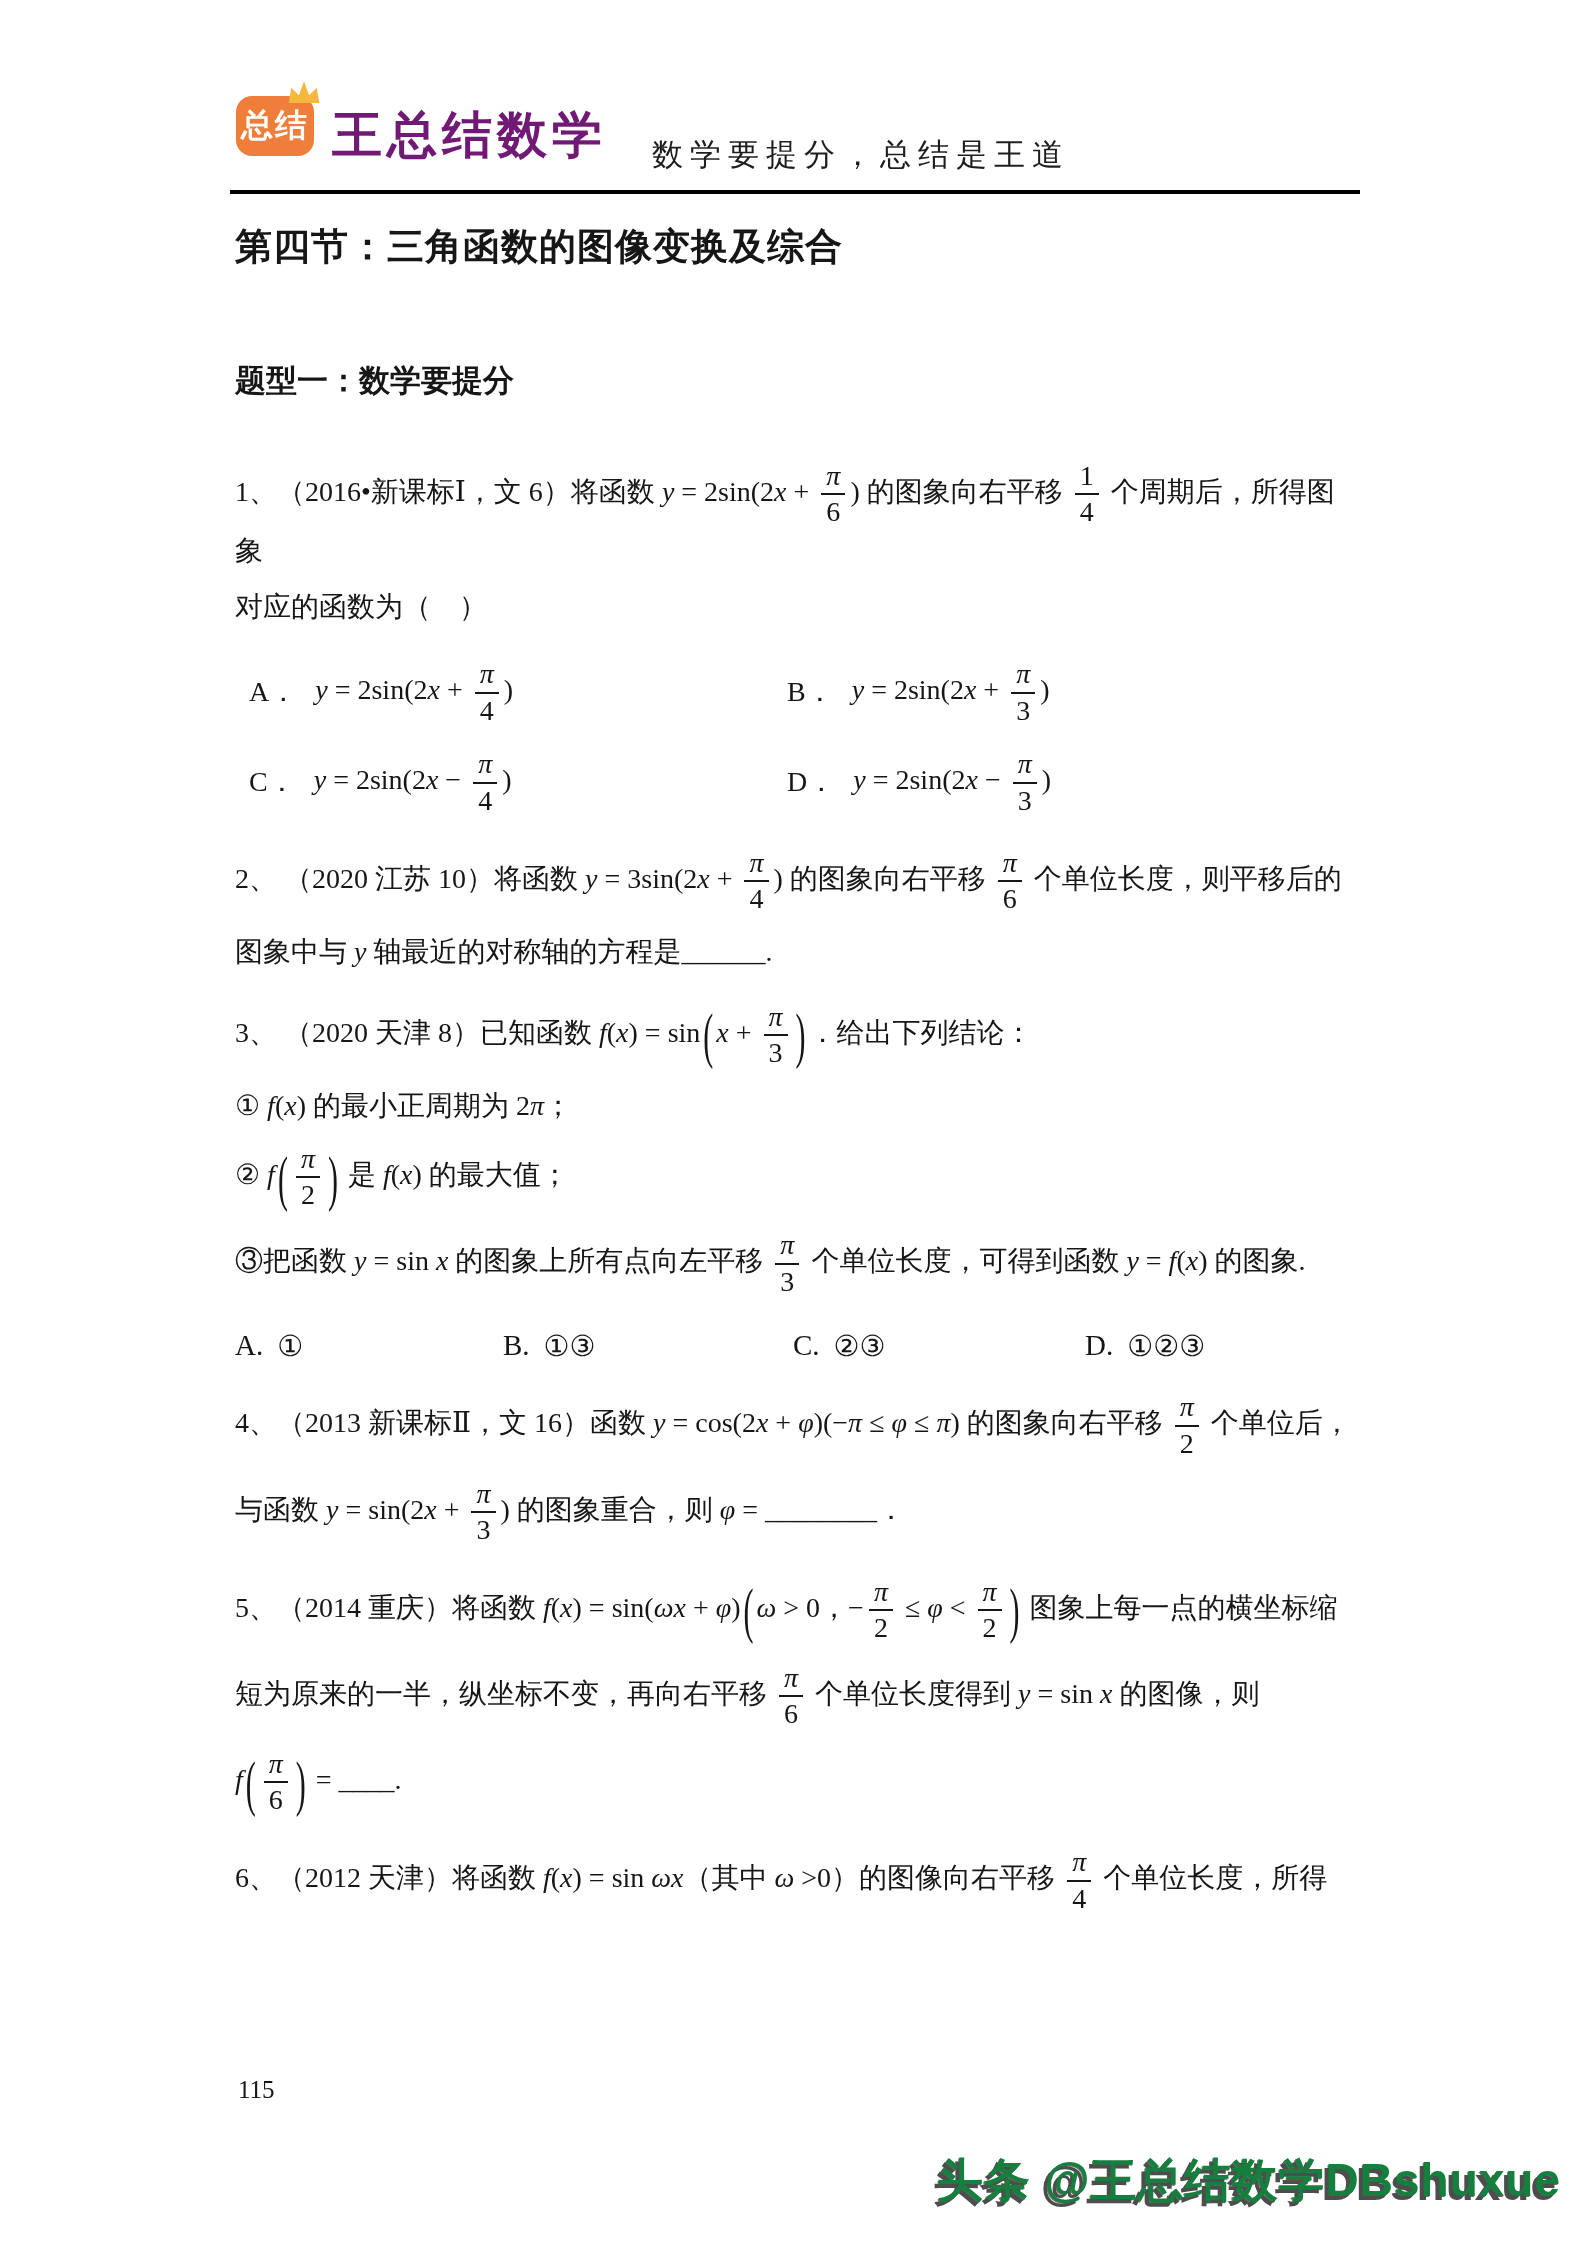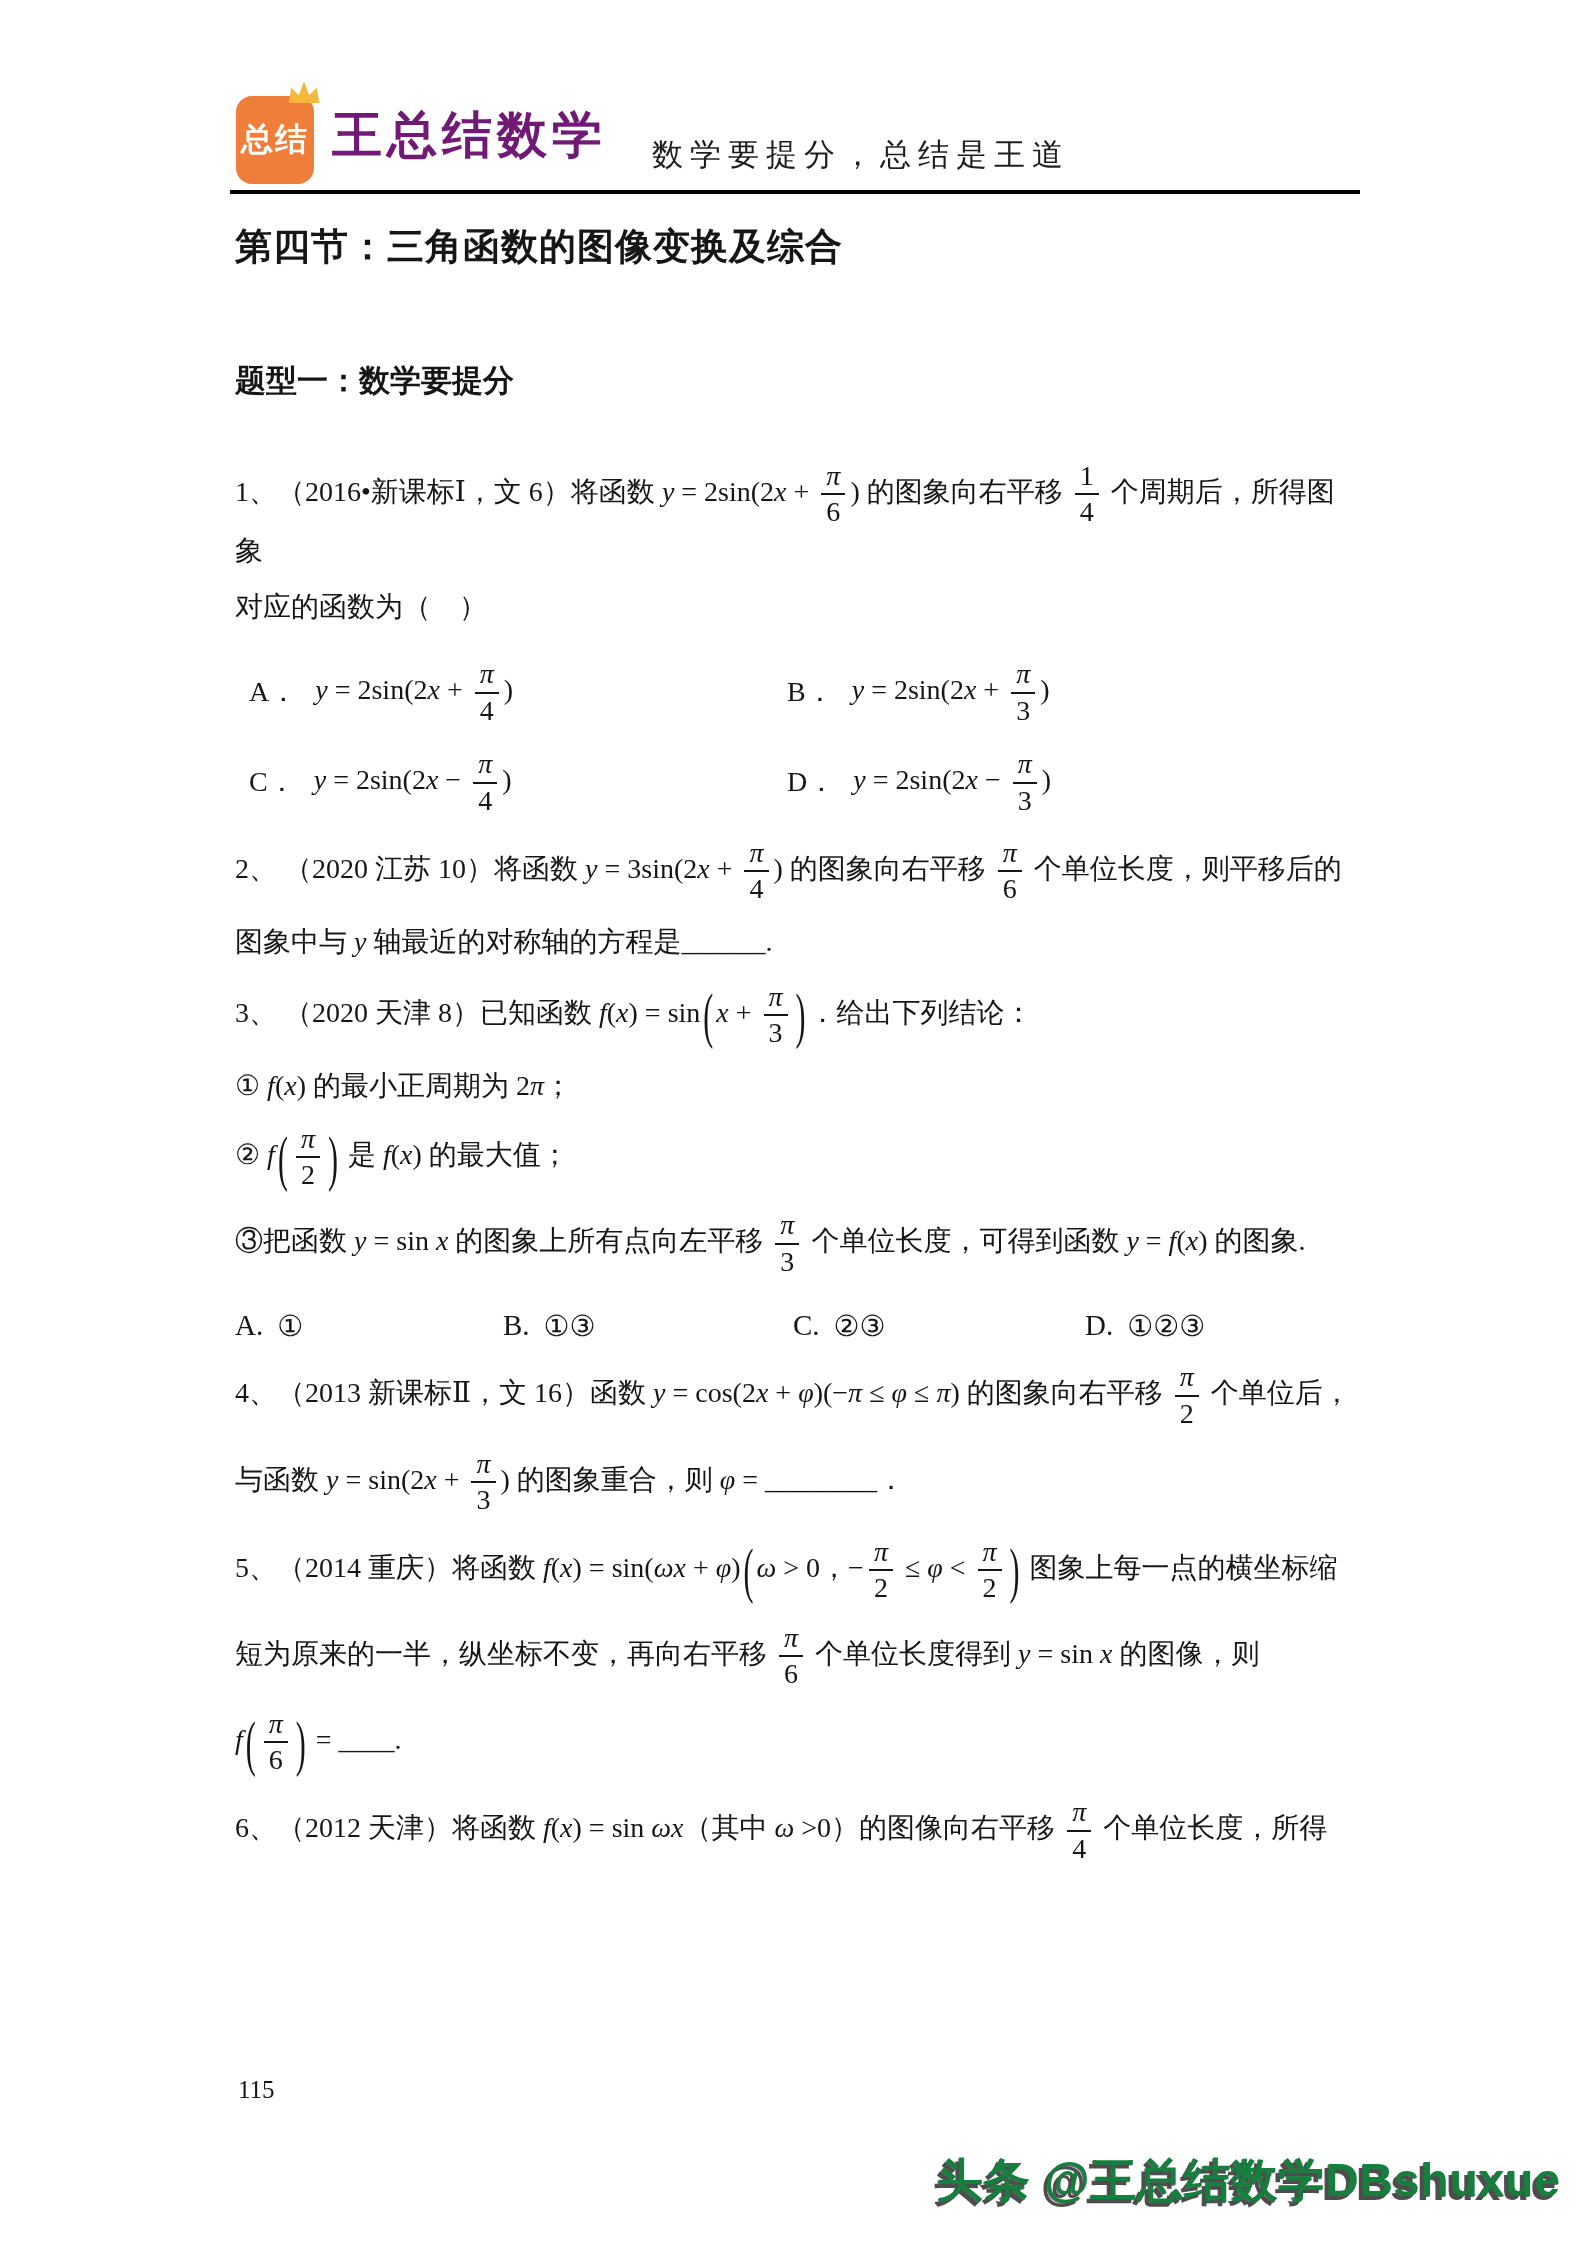--- a/index.html
+++ b/index.html
@@ -1,38 +1,38 @@
 <!DOCTYPE html>
 <html><head>
 <meta charset="utf-8">
 <style>
   html,body{margin:0;padding:0;background:#fff;}
   .page{position:relative;width:1587px;height:2245px;background:#ffffff;overflow:hidden;
         font-family:"Liberation Serif","DejaVu Serif",serif;color:#161616;}
 
   
-  .logo-badge{position:absolute;left:236px;top:96px;width:78px;height:88px;background:#EE7E3A;
+  .logo-badge{position:absolute;left:236px;top:96px;width:78px;height:60px;background:#EE7E3A;
               border-radius:16px;display:flex;align-items:center;justify-content:center;}
   .logo-badge .badge-text{color:#fff;font-family:"Liberation Sans",sans-serif;font-weight:800;
               font-size:32px;letter-spacing:2px;}
   .crown{position:absolute;right:-8px;top:-16px;width:36px;height:28px;}
   .brand{position:absolute;left:332px;top:102px;font-family:"Liberation Sans",sans-serif;
          font-size:50px;font-weight:800;color:#701a75;letter-spacing:5px;}
   .tagline{position:absolute;left:652px;top:134px;font-size:31px;color:#1d1d1d;
            font-family:"DejaVu Serif",serif;letter-spacing:7px;}
   .rule{position:absolute;left:230px;top:190px;width:1130px;height:4px;background:#000;}
 
   
   .main{position:absolute;left:235px;top:206px;width:1125px;}
   .title{font-family:"Liberation Sans",sans-serif;font-size:37px;font-weight:700;
          margin:16px 0 0;letter-spacing:1px;}
   .section{font-family:"Liberation Sans",sans-serif;font-size:31px;font-weight:700;margin:88px 0 0;}
 
   .mline{font-size:28px;line-height:1.5;margin-top:32px;}
-  .mt-lg{margin-top:56px;} .mt-sm{margin-top:14px;} .mt-md{margin-top:16px;}
+  .mt-lg{margin-top:56px;} .mt-sm{margin-top:14px;} .mt-md{margin-top:26px;}
 
   
   .it{font-style:italic;font-family:"Liberation Serif",serif;}
   .frac{display:inline-block;vertical-align:middle;text-align:center;margin:2px 5px;line-height:1;}
   .frac .num{display:block;padding:1px 5px 3px;line-height:1.05;}
   .frac .den{display:block;border-top:2px solid #161616;padding:2px 5px 0;line-height:1.1;}
   .bigp{display:inline-block;transform:scaleY(2.05);transform-origin:center;
         font-size:30px;padding:0 3px;vertical-align:middle;font-family:"Liberation Serif",serif;}
 
   

